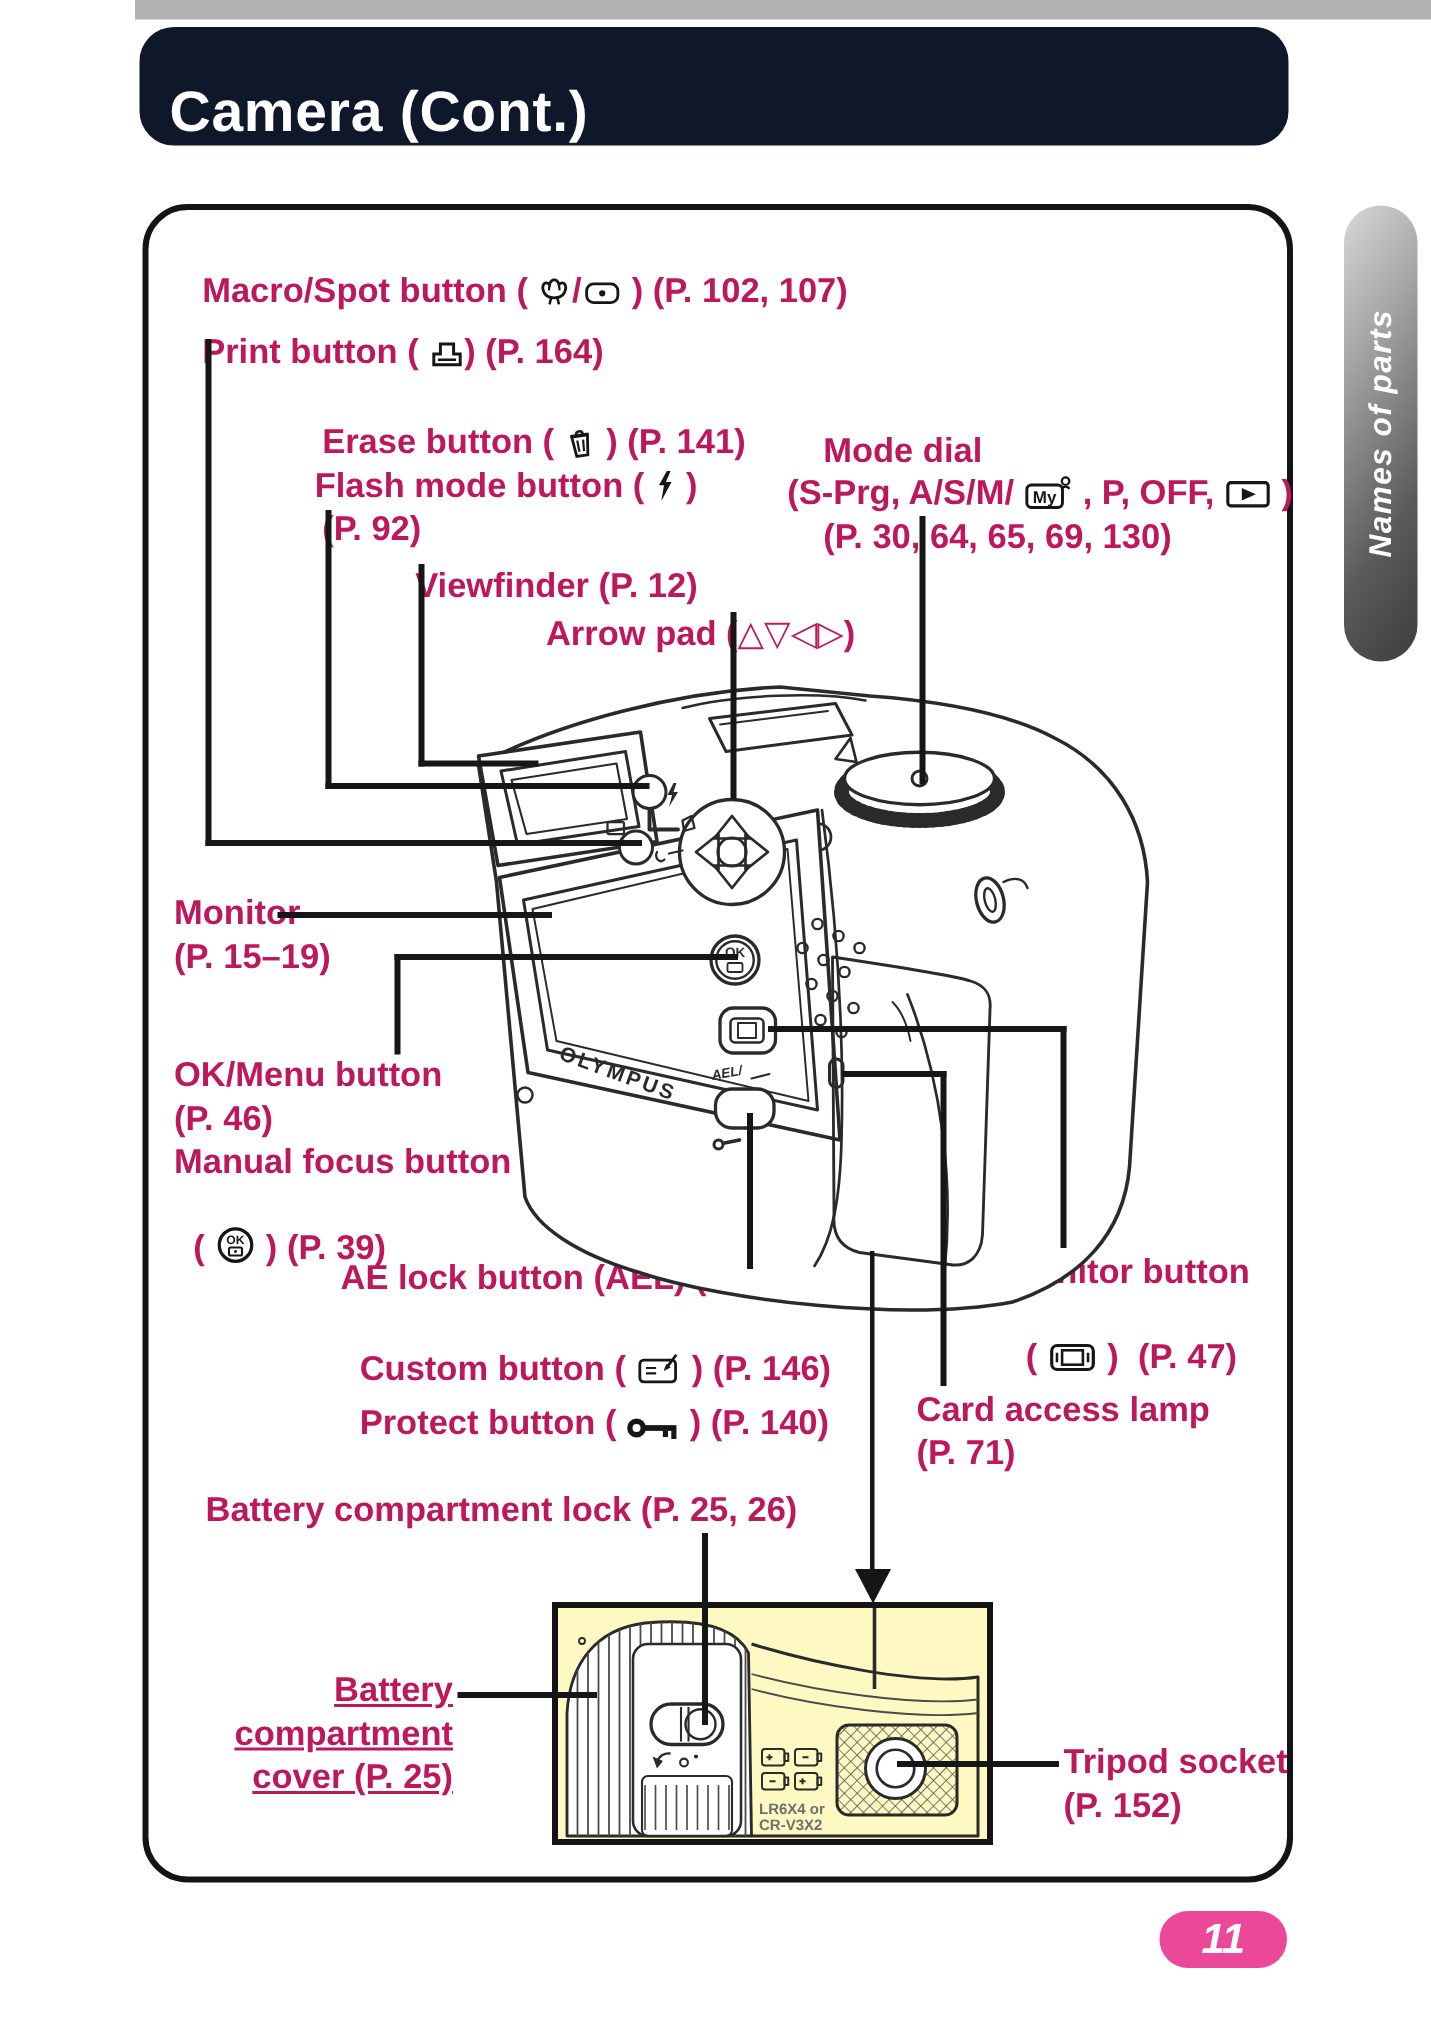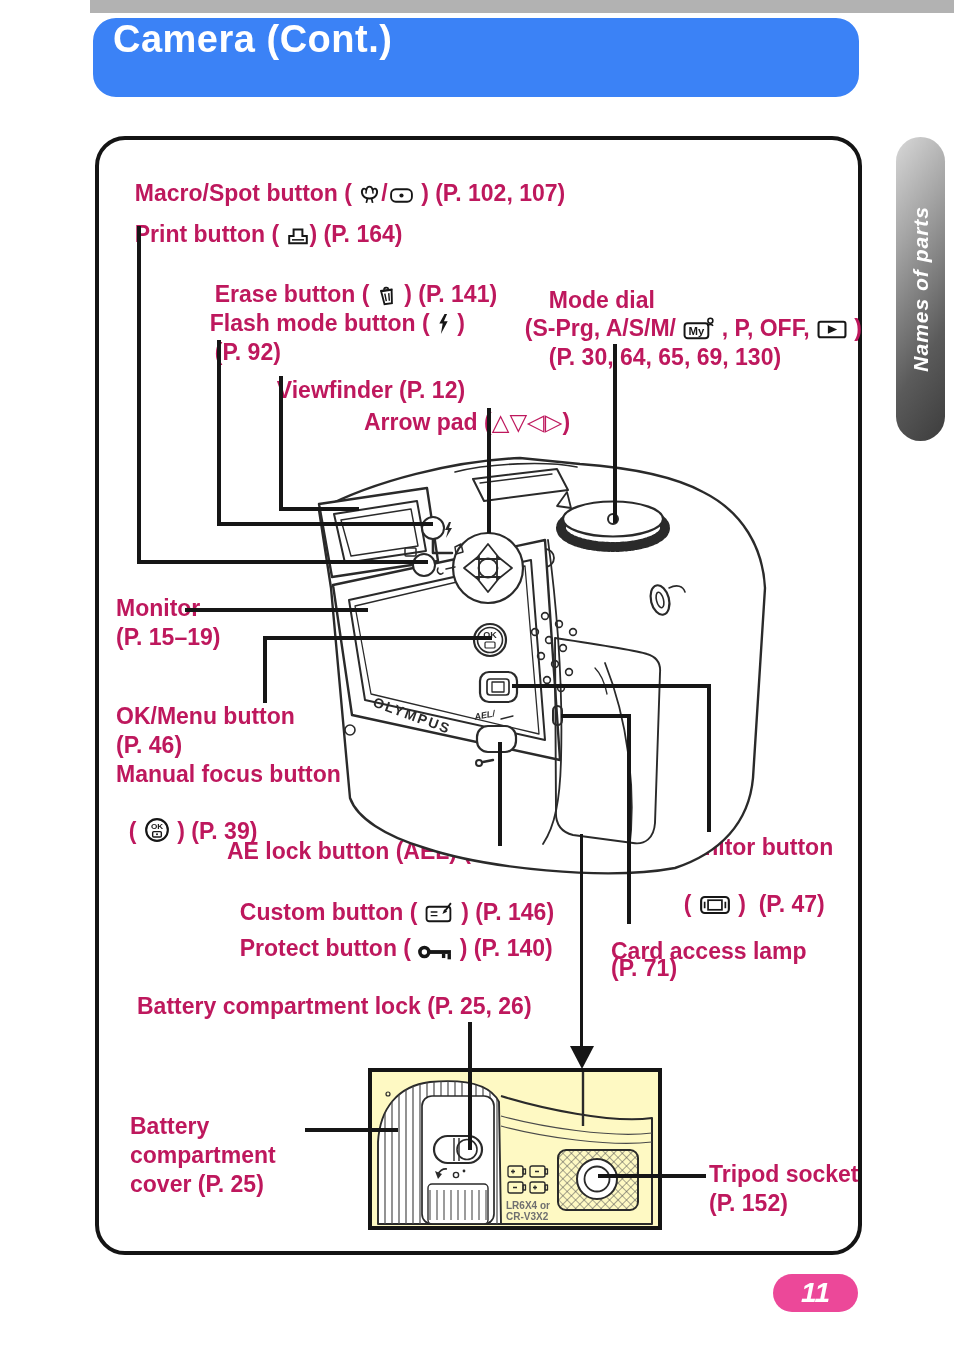--- a/index.html
+++ b/index.html
@@ -1,41 +1,41 @@
 <!DOCTYPE html>
 <html><head>
 <meta charset="utf-8">
 <style>
   html,body{margin:0;padding:0;}
   body{width:954px;height:1346px;position:relative;background:#fff;
        font-family:"Liberation Sans","DejaVu Sans",sans-serif;overflow:hidden;}
   .abs{position:absolute;}
   
   .topstrip{left:90px;top:0;width:864px;height:13px;background:#b2b2b2;}
-  .header{left:90px;top:15px;width:772px;height:85px;background:#3b82f6;
+  .header{left:90px;top:15px;width:772px;height:85px;background:#0f172a;
           border:3px solid #fff;box-sizing:border-box;border-radius:26px;
-          display:flex;align-items:flex-start;}
+          display:flex;align-items:flex-end;}
   .header .title{color:#fff;font-size:38px;font-weight:bold;margin-left:20px;letter-spacing:.5px;}
   
   .frame{left:95px;top:136px;width:767px;height:1119px;border:4px solid #141414;
          border-radius:30px;box-sizing:border-box;background:#fff;}
   
   .sidetab{left:896px;top:137px;width:49px;height:304px;border-radius:25px;
            background:linear-gradient(125deg,#d8d8d8 0%,#a5a5a5 30%,#5b5b5b 70%,#3c3c3c 100%);
            display:flex;align-items:center;justify-content:center;}
   .sidetab span{writing-mode:vertical-rl;transform:rotate(180deg);color:#fff;
            font-style:italic;font-weight:bold;font-size:21px;letter-spacing:1px;white-space:pre;}
   
   .badge{left:773px;top:1274px;width:85px;height:38px;border-radius:19px;background:#ec4899;
          display:flex;align-items:center;justify-content:center;}
   .badge span{color:#fff;font-style:italic;font-weight:bold;font-size:28px;}
   
   .lbl{position:absolute;font-size:23px;font-weight:bold;color:#be185d;white-space:pre;line-height:27px;}
   .lbl .t{white-space:pre;}
-  .r{text-align:left;}
+  .r{text-align:right;text-decoration:underline;}
   
   .line{position:absolute;background:#161616;z-index:6;}
   .arrowhead{position:absolute;width:0;height:0;border-left:12px solid transparent;
              border-right:12px solid transparent;border-top:23px solid #161616;z-index:6;}
   
   .bbox{left:368px;top:1068px;width:294px;height:162px;border:4px solid #141414;
         box-sizing:border-box;background:#fef9c3;z-index:3;}
   svg{display:block;}
   .ic{display:inline-block;vertical-align:-4px;margin:0 1px;}
 </style>
@@ -152,21 +152,21 @@
 
 <div class="lbl" style="left:671px;top:834px;"><span class="t">Monitor button</span></div>
 <div class="lbl" style="left:671px;top:864px;">
   <span class="t">( </span><span class="ic"><svg width="32" height="22" viewBox="0 0 30 20">
         <rect x="2" y="2.5" width="26" height="15" rx="3.5" fill="none" stroke="#161616" stroke-width="2"></rect>
         <rect x="8.5" y="5.5" width="13" height="9" fill="none" stroke="#161616" stroke-width="1.6"></rect>
         <path d="M5.3,7 L5.3,13 M24.7,7 L24.7,13" stroke="#161616" stroke-width="1.6"></path>
       </svg></span><span class="t"> )  (P. 47)</span>
 </div>
 
-<div class="lbl" style="left:611px;top:926px;margin-top:12px;"><span class="t">Card access lamp</span></div>
+<div class="lbl" style="left:611px;top:926px;"><span class="t">Card access lamp</span></div>
 <div class="lbl" style="left:611px;top:955px;"><span class="t">(P. 71)</span></div>
 
 <div class="lbl" style="left:137px;top:993px;"><span class="t">Battery compartment lock (P. 25, 26)</span></div>
 
 <div class="lbl r" style="left:130px;top:1113px;width:172px;"><span class="t">Battery</span></div>
 <div class="lbl r" style="left:130px;top:1142px;width:172px;"><span class="t">compartment</span></div>
 <div class="lbl r" style="left:130px;top:1171px;width:172px;"><span class="t">cover (P. 25)</span></div>
 
 <div class="lbl" style="left:709px;top:1161px;"><span class="t">Tripod socket</span></div>
 <div class="lbl" style="left:709px;top:1190px;"><span class="t">(P. 152)</span></div>

